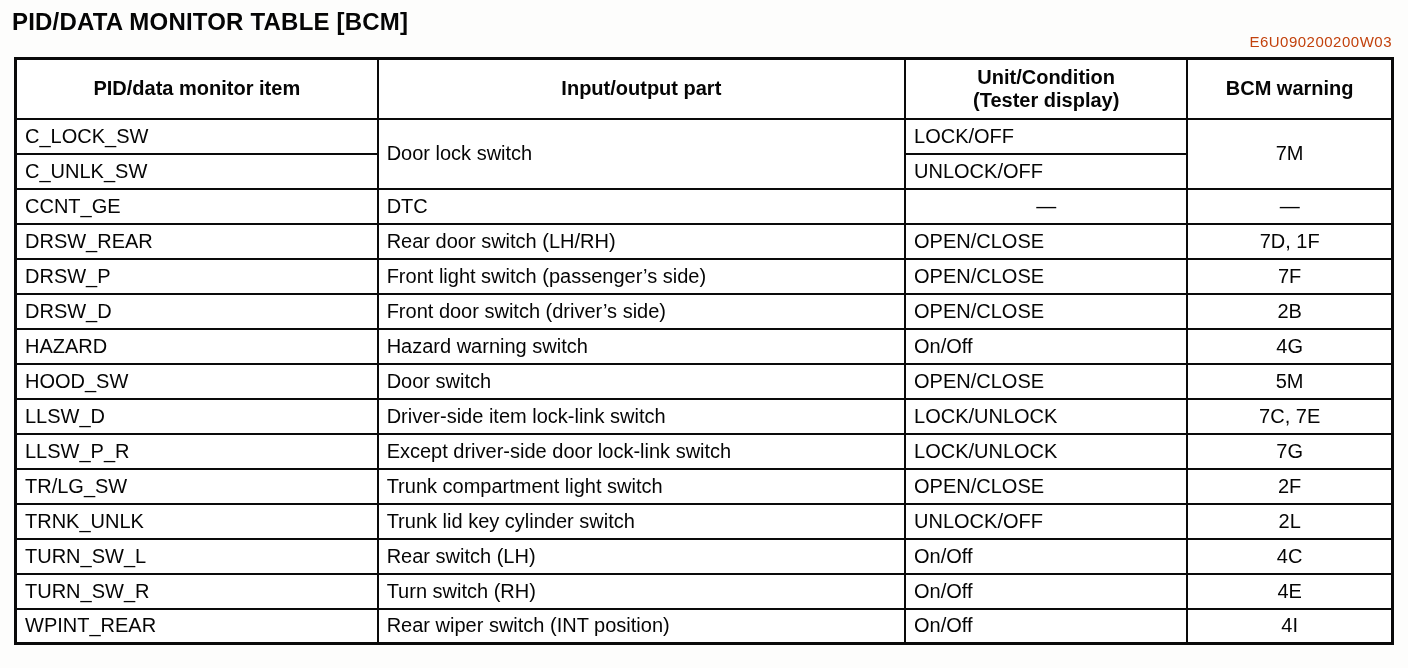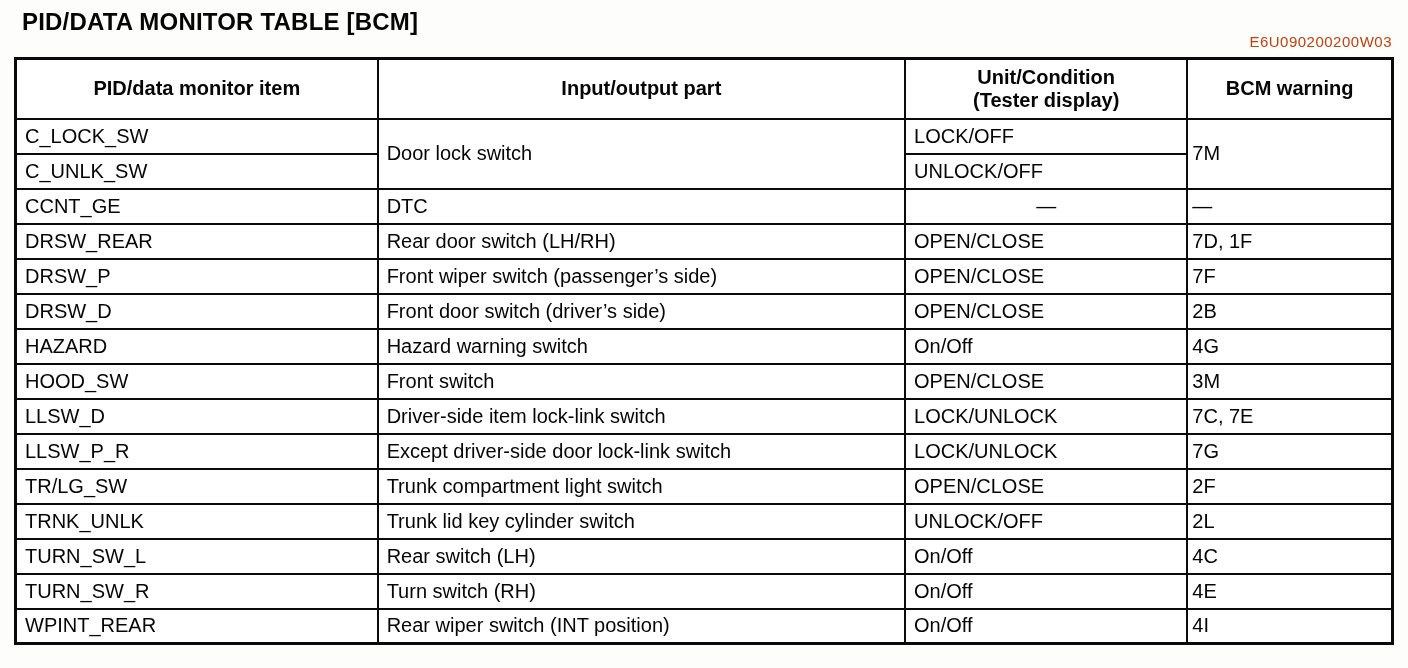--- a/index.html
+++ b/index.html
@@ -6,21 +6,21 @@
   html, body {
     width: 1408px; height: 668px;
     background: #fdfdfc;
     font-family: "Liberation Sans", sans-serif;
     color: #050505;
     overflow: hidden;
   }
   .page { position: relative; width: 1408px; height: 668px; }
 
   .doc-title {
-    position: absolute; left: 22px; top: 8px;
+    position: absolute; left: 12px; top: 8px;
     font-size: 24px; font-weight: bold;
     letter-spacing: 0.2px;
     color: #050505;
   }
   .doc-code {
     position: absolute; right: 16px; top: 33px;
     font-size: 15px; font-weight: normal;
     letter-spacing: 0.5px;
     color: #c2410c;
   }
@@ -46,21 +46,21 @@
   }
   tbody td {
     height: 35px;
     font-size: 20px;
     vertical-align: middle;
     padding: 0 8px;
     white-space: nowrap;
     overflow: hidden;
   }
   td.col-item, td.col-part, td.col-cond { text-align: left; }
-  td.col-term { padding: 0 4px; }
+  td.col-term { text-align: center; padding: 0 4px; }
   td.center { text-align: center; }
 </style>
 </head>
 <body>
 
 <div class="page">
 
   <div class="doc-title">PID/DATA MONITOR TABLE [BCM]</div>
   <div class="doc-code">E6U090200200W03</div>
 
@@ -98,41 +98,41 @@
         <td class="col-term">—</td>
       </tr>
       <tr>
         <td class="col-item">DRSW_REAR</td>
         <td class="col-part">Rear door switch (LH/RH)</td>
         <td class="col-cond">OPEN/CLOSE</td>
         <td class="col-term">7D, 1F</td>
       </tr>
       <tr>
         <td class="col-item">DRSW_P</td>
-        <td class="col-part">Front wiper switch (passenger’s side)</td>
+        <td class="col-part">Front light switch (passenger’s side)</td>
         <td class="col-cond">OPEN/CLOSE</td>
         <td class="col-term">7F</td>
       </tr>
       <tr>
         <td class="col-item">DRSW_D</td>
         <td class="col-part">Front door switch (driver’s side)</td>
         <td class="col-cond">OPEN/CLOSE</td>
         <td class="col-term">2B</td>
       </tr>
       <tr>
         <td class="col-item">HAZARD</td>
         <td class="col-part">Hazard warning switch</td>
         <td class="col-cond">On/Off</td>
         <td class="col-term">4G</td>
       </tr>
       <tr>
         <td class="col-item">HOOD_SW</td>
-        <td class="col-part">Front switch</td>
+        <td class="col-part">Door switch</td>
         <td class="col-cond">OPEN/CLOSE</td>
-        <td class="col-term">3M</td>
+        <td class="col-term">5M</td>
       </tr>
       <tr>
         <td class="col-item">LLSW_D</td>
         <td class="col-part">Driver-side item lock-link switch</td>
         <td class="col-cond">LOCK/UNLOCK</td>
         <td class="col-term">7C, 7E</td>
       </tr>
       <tr>
         <td class="col-item">LLSW_P_R</td>
         <td class="col-part">Except driver-side door lock-link switch</td>

